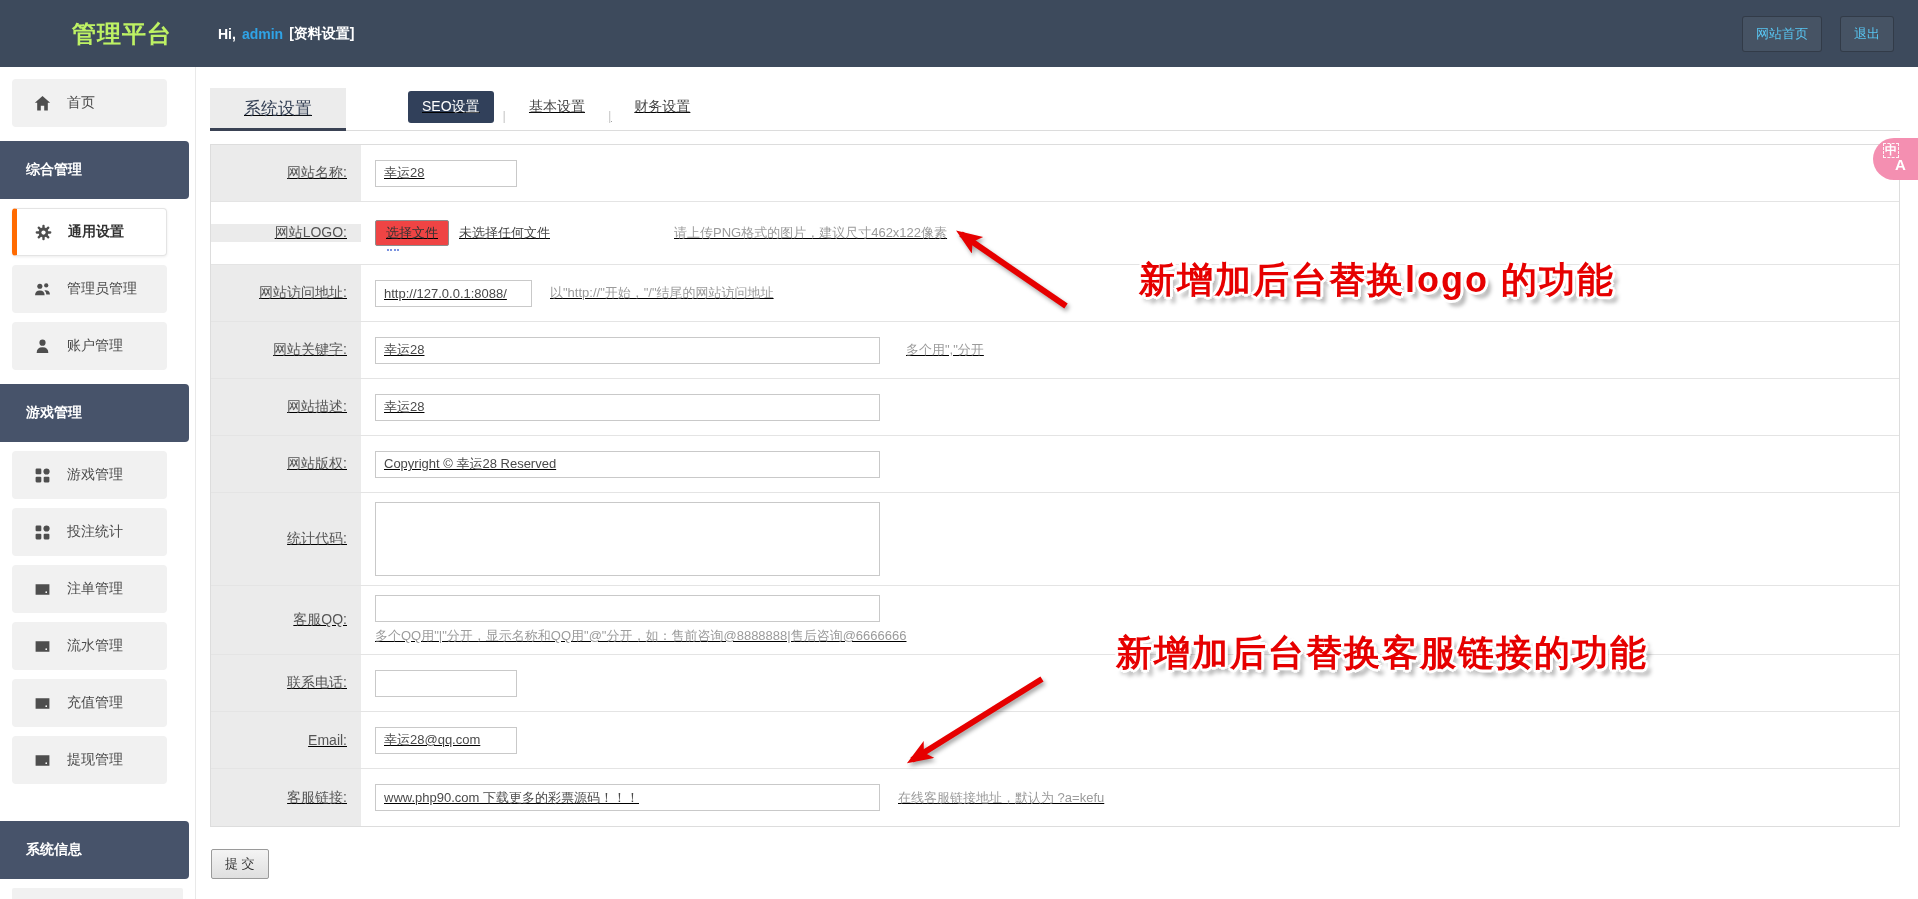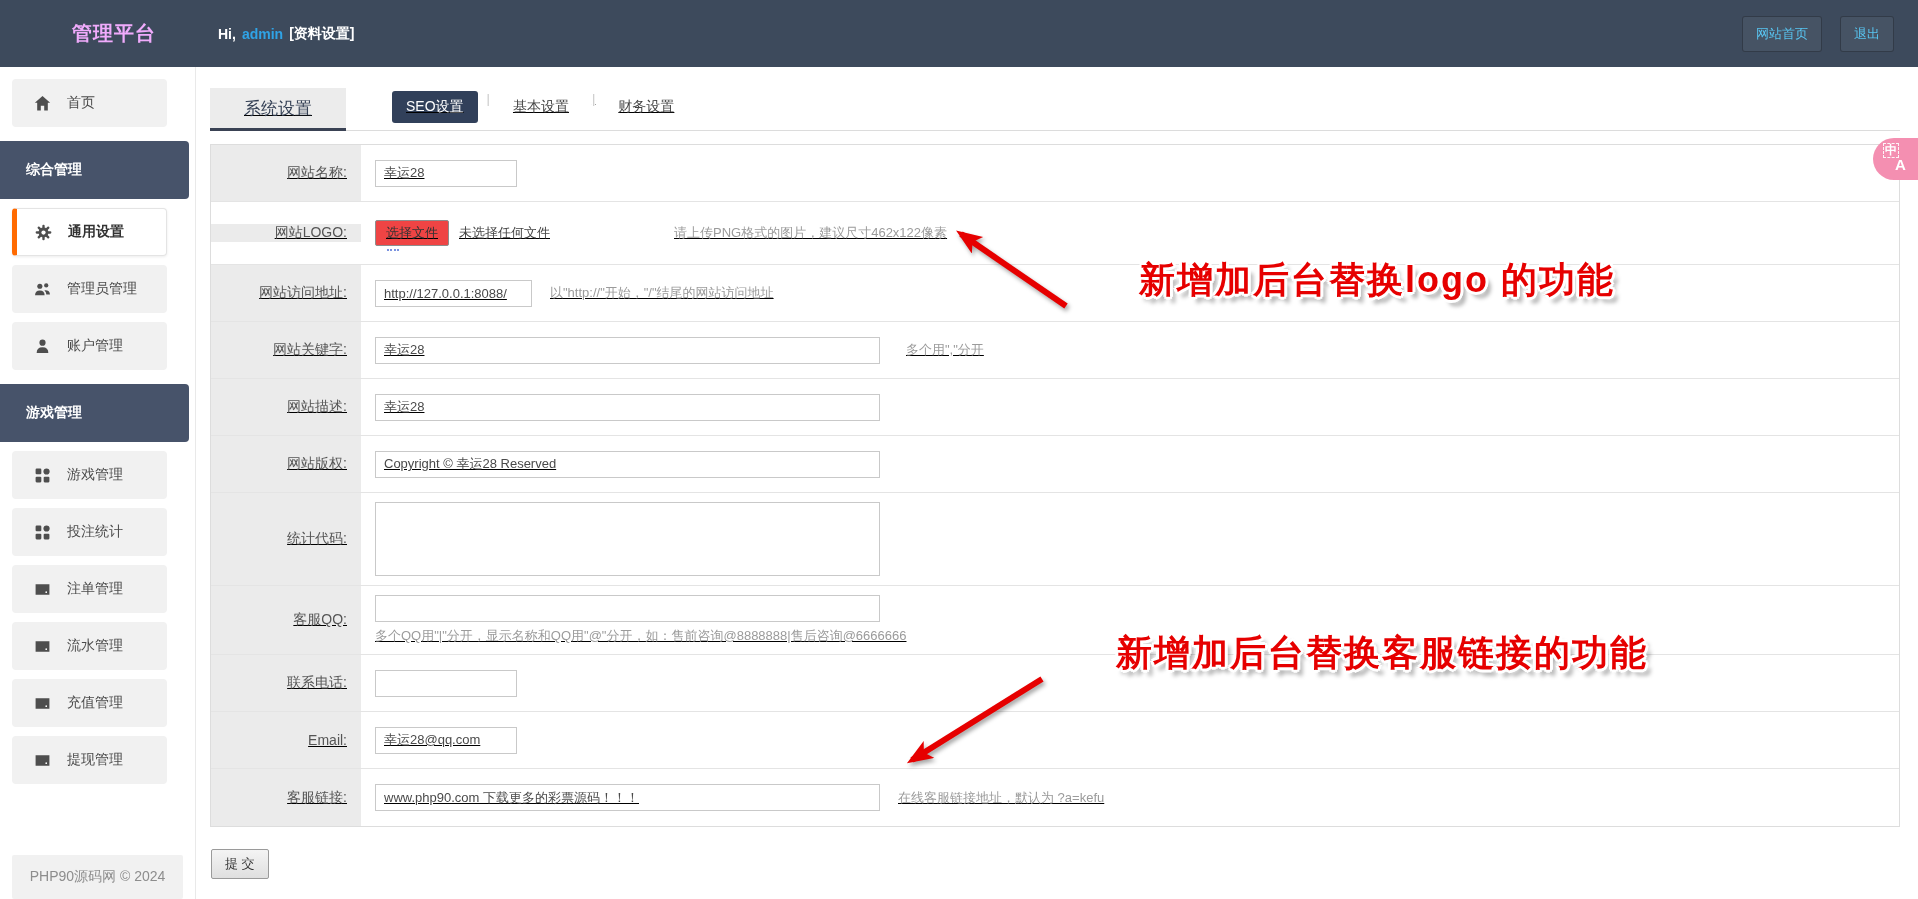--- a/index.html
+++ b/index.html
@@ -1,21 +1,21 @@
 <!DOCTYPE html>
 <html><head>
 <meta charset="utf-8">
 <style>
   * { margin:0; padding:0; box-sizing:border-box; }
   html,body { width:1918px; height:899px; overflow:hidden;
               font-family:"Liberation Sans","DejaVu Sans",sans-serif; background:#fff; }
 
   
   .hdr { height:67px; background:#3d4a5c; display:flex; align-items:center; position:relative; z-index:5; }
-  .brand { width:196px; padding-left:72px; color:#f0abfc; font-size:20px; font-weight:bold; letter-spacing:1px; }
+  .brand { width:196px; padding-left:72px; color:#bef264; font-size:24px; font-weight:bold; letter-spacing:1px; }
   .greet { margin-left:22px; font-size:14px; font-weight:bold; color:#fff; display:flex; gap:6px; align-items:center;}
   .greet .uname { color:#2fa3e6; }
   .greet .plink { color:#fff; cursor:pointer; text-decoration:none; }
   .hdr-spacer { flex:1; }
   .hdr-btn { margin-right:18px; padding:8px 13px; font-size:13px; color:#58c5f1;
              background:rgba(255,255,255,0.05); border:1px solid rgba(0,0,0,0.28);
              border-radius:3px; cursor:pointer; }
   .hdr-btn.last { margin-right:24px; }
 
   
@@ -35,21 +35,21 @@
   .s-sec.sys { margin-top:28px; }
   .s-foot { margin:auto 12px 0 12px; height:44px; background:#f1f1f1; border-radius:2px;
             display:flex; align-items:center; justify-content:center; font-size:14px; color:#8d8d8d; flex:0 0 auto;}
 
   
   .main { position:absolute; left:197px; top:67px; width:1721px; height:832px;
           padding:21px 18px 0 13px; background:#fff;text-decoration:underline; }
   .tabbar { display:flex; align-items:flex-end; border-bottom:1px solid #dcdcdc; }
   .main-tab { background:#ececec; border-bottom:3px solid #3a4254; padding:9px 34px 8px 34px;
               font-size:17px; color:#333f54; cursor:pointer; margin-bottom:-1px; }
-  .subtabs { display:flex; align-items:flex-start; margin-left:46px; margin-bottom:7px; }
+  .subtabs { display:flex; align-items:flex-end; margin-left:62px; margin-bottom:7px; }
   .subtab { font-size:14px; color:#444; padding:7px 14px; cursor:pointer; }
   .subtab.active { background:#31405a; color:#fff; border-radius:3px; }
   .subsep { color:#c9c9c9; margin:0 9px; font-size:13px; }
 
   
   .ftable { margin-top:13px; border:1px solid #ddd; border-bottom:1px solid #ddd; width:1690px; }
   .frow { display:flex; border-bottom:1px solid #e4e4e4; min-height:57px; align-items:stretch; }
   .frow:last-child { border-bottom:none; }
   .flabel { width:150px; background:#ebebeb; display:flex; align-items:center; justify-content:flex-end;
             padding-right:14px; font-size:14px; color:#555; flex:0 0 auto; }
@@ -225,20 +225,21 @@
     <span class="ic">
       <svg class="icsvg" viewBox="0 0 16 16">
           <path d="M1.5 3 h13 v10 h-13 z M3 5.5 h10 v1.4 h-10 z M3 8.4 h6 v1.2 h-6 z"></path>
           <circle cx="11.5" cy="10.5" r="1.8"></circle>
           <circle cx="11.5" cy="10.5" r="0.8" fill="#fff"></circle>
         </svg>
     </span>
     <span>提现管理</span>
   </div>
 
+  <div class="s-sec sys">系统信息</div>
 
   <div class="s-foot">PHP90源码网 © 2024</div>
 </div>
 
 <div class="main">
   <div class="tabbar">
     <div class="main-tab">系统设置</div>
     <div class="subtabs">
       <span class="subtab active">SEO设置</span>
       <span class="subsep">|</span>

